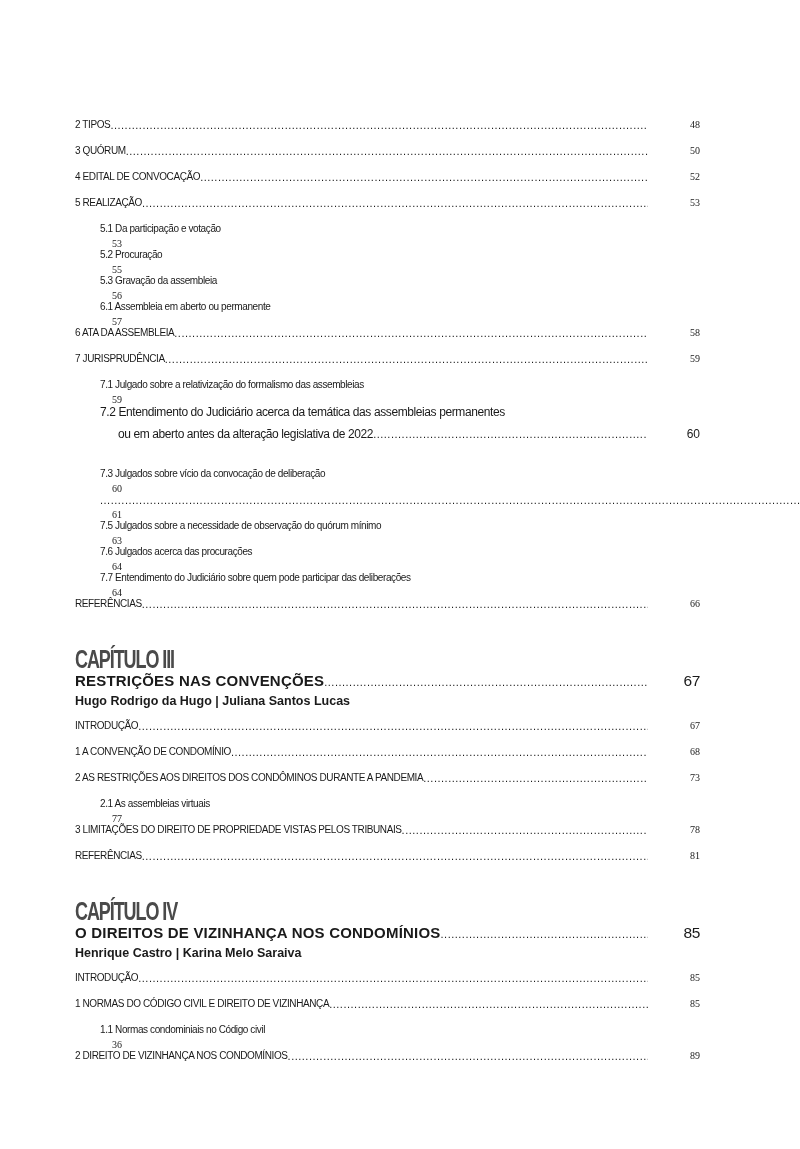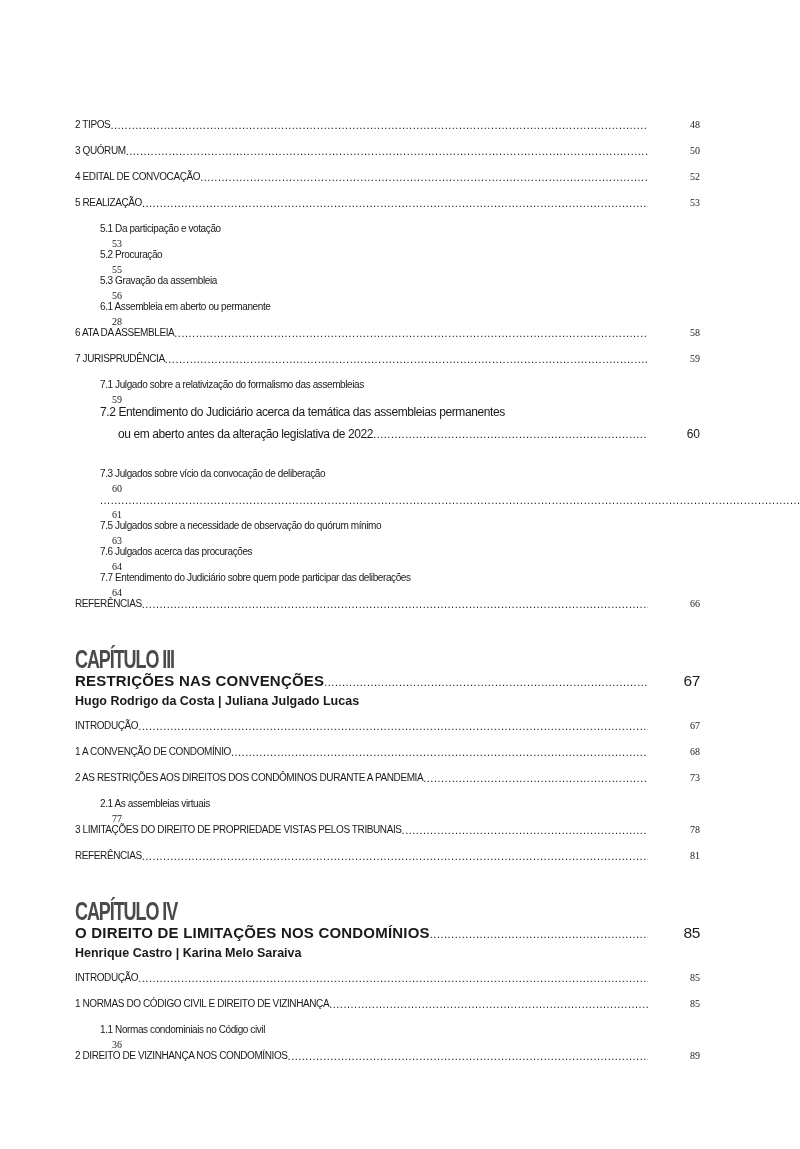--- a/index.html
+++ b/index.html
@@ -66,21 +66,21 @@
       <span class="page-num">55</span>
     </div>
   <div class="row l2">
       <span class="title">5.3 Gravação da assembleia</span>
       <span class="dots"></span>
       <span class="page-num">56</span>
     </div>
   <div class="row l2">
       <span class="title">6.1 Assembleia em aberto ou permanente</span>
       <span class="dots"></span>
-      <span class="page-num">28</span>
+      <span class="page-num">57</span>
     </div>
   <div class="row">
       <span class="title">6 ATA DA ASSEMBLEIA</span>
       <span class="dots"></span>
       <span class="page-num">58</span>
     </div>
   <div class="row">
       <span class="title">7 JURISPRUDÊNCIA</span>
       <span class="dots"></span>
       <span class="page-num">59</span>
@@ -130,21 +130,21 @@
       <span class="page-num">66</span>
     </div>
 
   <div class="chapter">
     <div class="chapter-label">CAPÍTULO III</div>
     <div class="chapter-title-row">
         <span class="title">RESTRIÇÕES NAS CONVENÇÕES</span>
         <span class="dots"></span>
         <span class="page-num">67</span>
       </div>
-    <div class="authors">Hugo Rodrigo da Costa  |  Juliana Julgado Lucas</div>
+    <div class="authors">Hugo Rodrigo da Hugo  |  Juliana Santos Lucas</div>
 
     <div class="row">
         <span class="title">INTRODUÇÃO</span>
         <span class="dots"></span>
         <span class="page-num">67</span>
       </div>
     <div class="row">
         <span class="title">1 A CONVENÇÃO DE CONDOMÍNIO</span>
         <span class="dots"></span>
         <span class="page-num">68</span>
@@ -167,21 +167,21 @@
     <div class="row">
         <span class="title">REFERÊNCIAS</span>
         <span class="dots"></span>
         <span class="page-num">81</span>
       </div>
   </div>
 
   <div class="chapter">
     <div class="chapter-label">CAPÍTULO IV</div>
     <div class="chapter-title-row">
-        <span class="title">O DIREITO DE LIMITAÇÕES NOS CONDOMÍNIOS</span>
+        <span class="title">O DIREITOS DE VIZINHANÇA NOS CONDOMÍNIOS</span>
         <span class="dots"></span>
         <span class="page-num">85</span>
       </div>
     <div class="authors">Henrique Castro  |  Karina Melo Saraiva</div>
 
     <div class="row">
         <span class="title">INTRODUÇÃO</span>
         <span class="dots"></span>
         <span class="page-num">85</span>
       </div>

